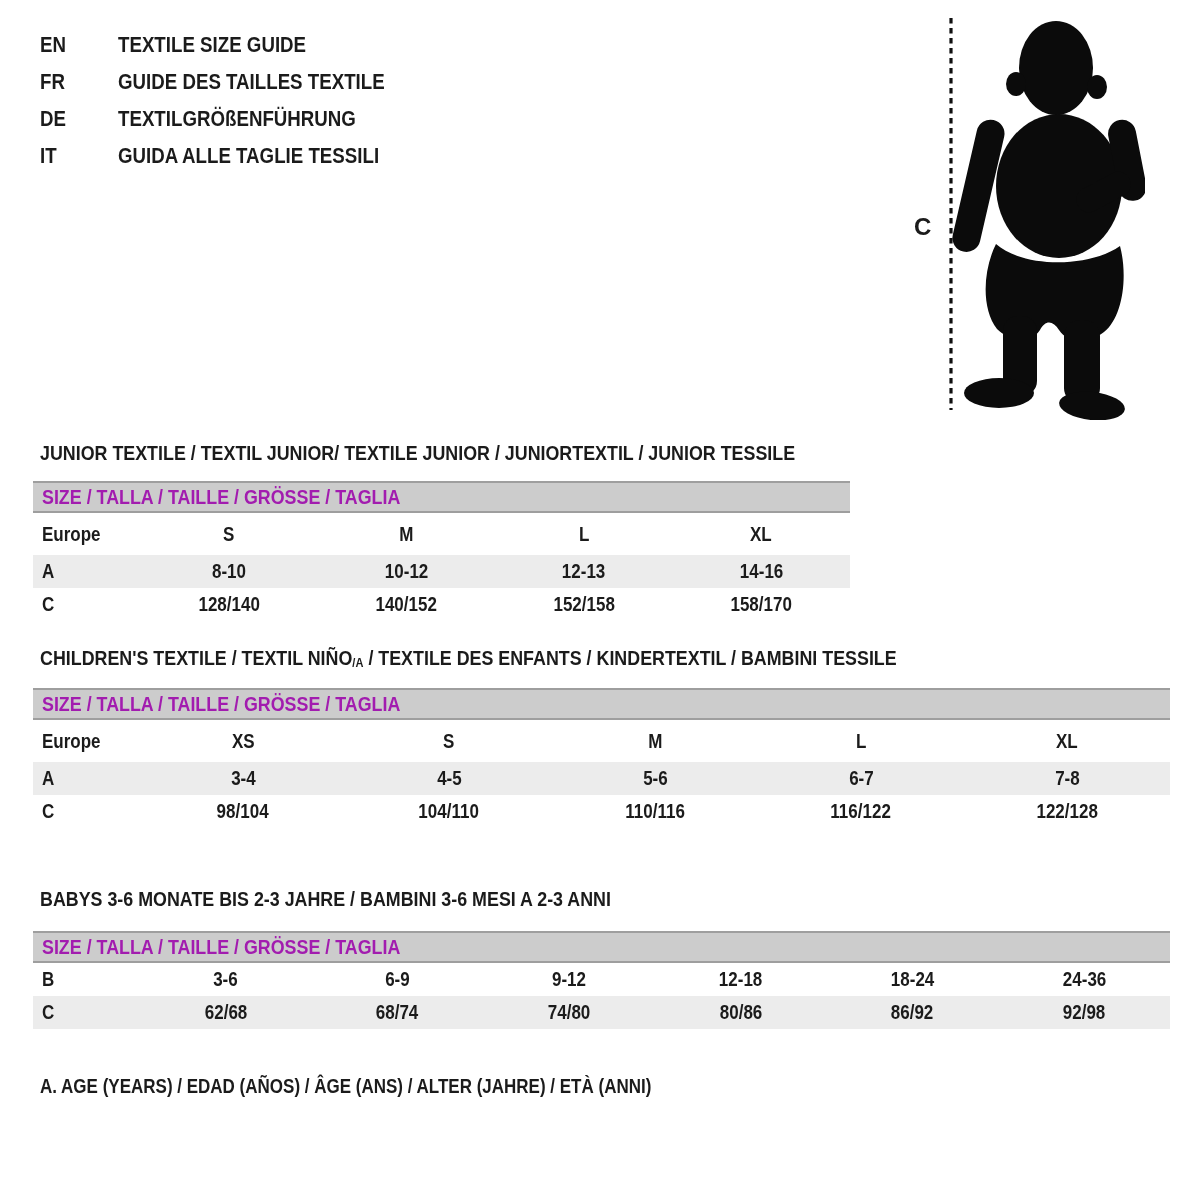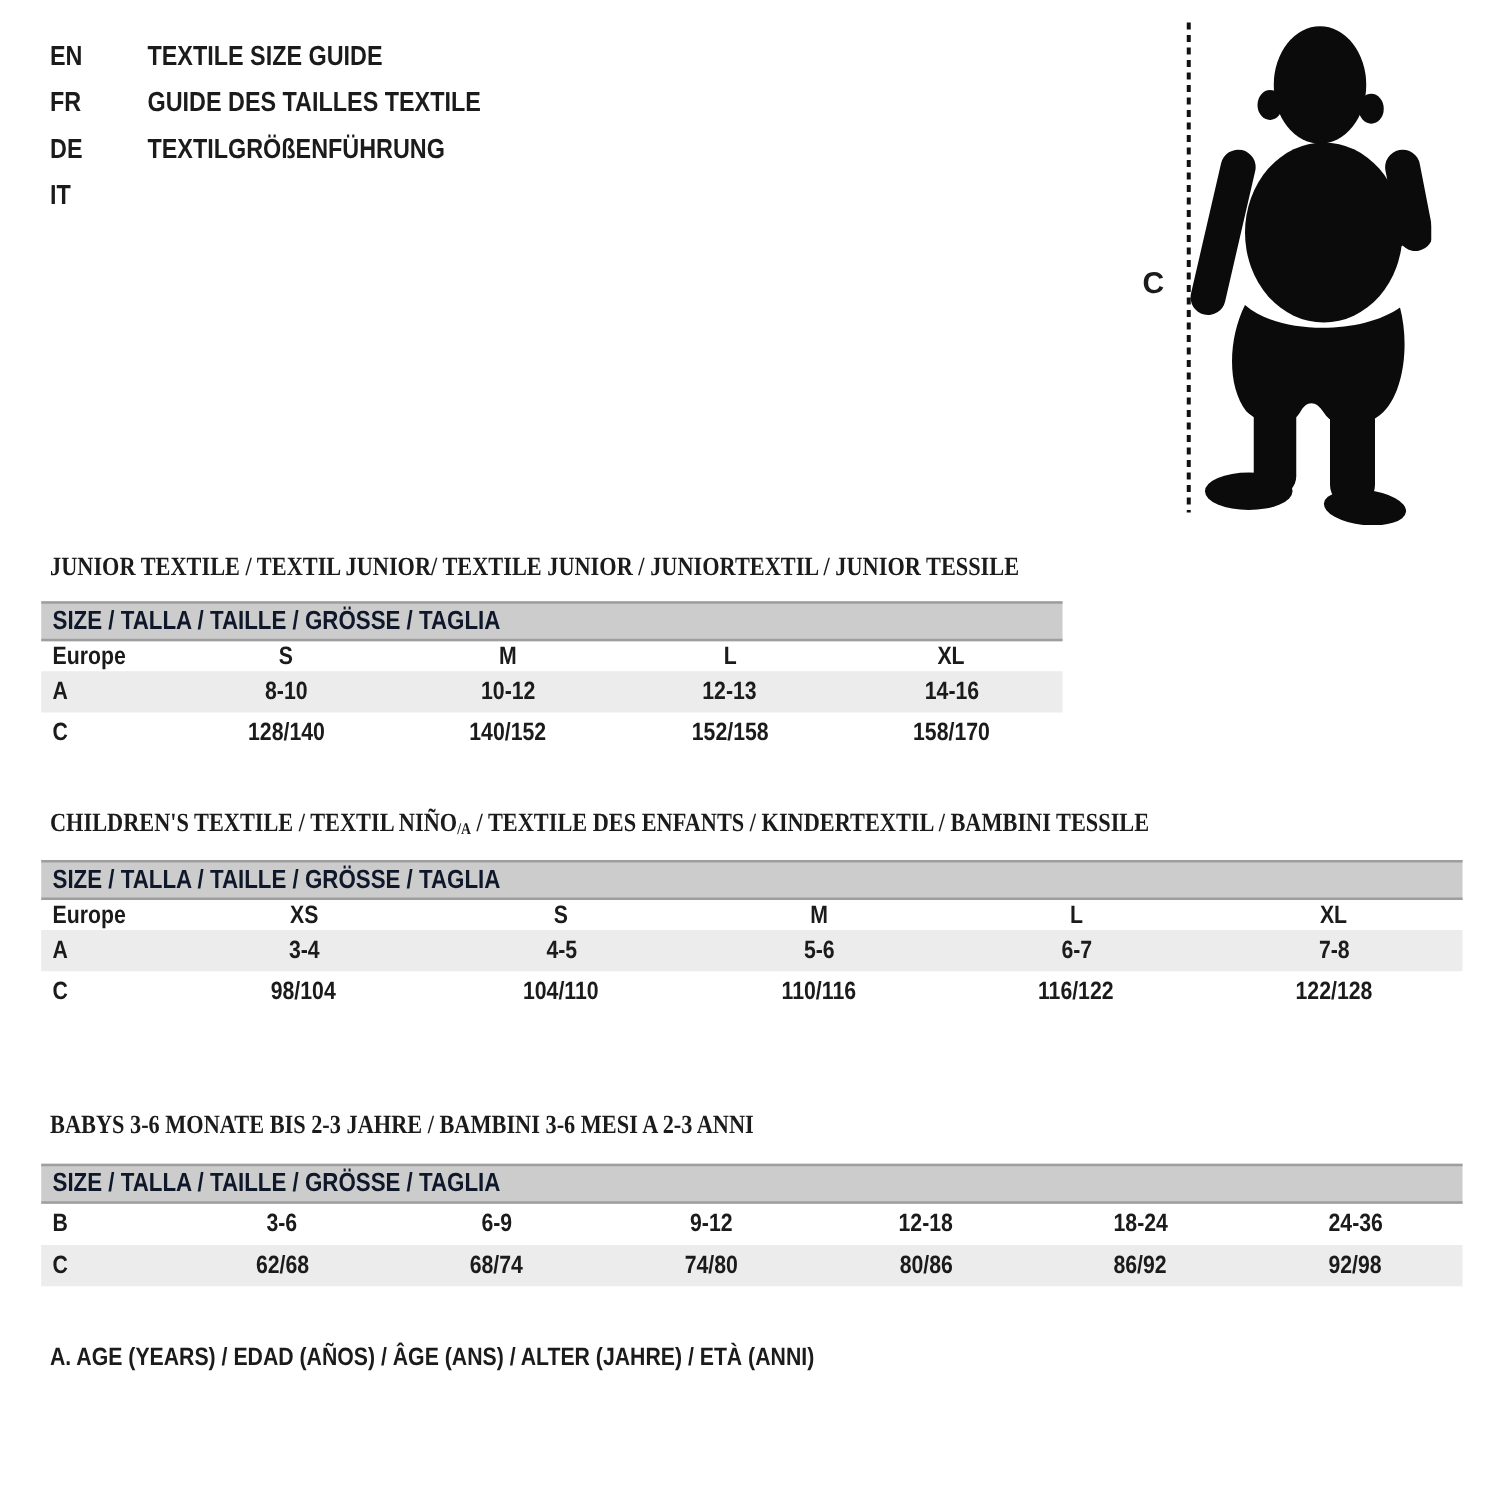--- a/index.html
+++ b/index.html
@@ -15,32 +15,32 @@
   
   .lang{position:absolute;left:40px;top:26px;}
   .lang-row{display:flex;align-items:center;height:37px;font-size:22px;}
   .lang-code{width:78px;}
 
   
   .fig{position:absolute;left:893px;top:8px;width:252px;height:412px;}
   .measure-label{position:absolute;left:914px;top:213px;font-size:24px;}
 
   
-  .sec-title{position:absolute;left:40px;font-size:21px;line-height:24px;white-space:nowrap;font-family:Liberation Serif, serif;}
+  .sec-title{position:absolute;left:40px;font-size:21px;line-height:24px;white-space:nowrap;}
   .sub{font-size:0.62em;vertical-align:-0.18em;letter-spacing:0;}
 
   
   .tbl{position:absolute;}
   .tbl-head{
     height:32px;box-sizing:border-box;background:#cccccc;
     border-top:2px solid #9e9e9e;border-bottom:2px solid #9e9e9e;
-    display:flex;align-items:center;padding-left:9px;font-size:21px;color:#0f172a;
+    display:flex;align-items:center;padding-left:9px;font-size:21px;color:#a21caf;
   }
   .trow{display:flex;align-items:center;height:33px;font-size:20px;}
-  .trow.tall{height:24px;}
+  .trow.tall{height:42px;}
   .trow .lbl{width:107px;box-sizing:border-box;padding-left:9px;text-align:left;}
   .trow .cell{flex:1;text-align:center;}
   .stripe{background:#ececec;}
 
   
   .legend{position:absolute;left:40px;top:1068px;font-size:20px;}
   .legend-line{height:36px;display:flex;align-items:center;}
 </style>
 </head>
 <body>
@@ -55,20 +55,21 @@
     <div class="lang-row">
       <span class="lang-code"><span class="cx">FR</span></span>
       <span><span class="cx">GUIDE DES TAILLES TEXTILE</span></span>
     </div>
     <div class="lang-row">
       <span class="lang-code"><span class="cx">DE</span></span>
       <span><span class="cx">TEXTILGRÖßENFÜHRUNG</span></span>
     </div>
     <div class="lang-row">
       <span class="lang-code"><span class="cx">IT</span></span>
+      <span><span class="cx">GUIDA ALLE TAGLIE TESSILI</span></span>
     </div>
   </div>
 
   <svg class="fig" viewBox="0 0 252 412" aria-hidden="true">
     <line x1="58" y1="10" x2="58" y2="402" stroke="#111111" stroke-width="3.2" stroke-dasharray="5.5 4.5"></line>
     <g fill="#0b0b0b">
       <ellipse cx="163" cy="60" rx="37" ry="47"></ellipse>
       <ellipse cx="123" cy="76" rx="10" ry="12"></ellipse>
       <ellipse cx="204" cy="79" rx="10" ry="12"></ellipse>
       <ellipse cx="166" cy="178" rx="63" ry="72"></ellipse>

